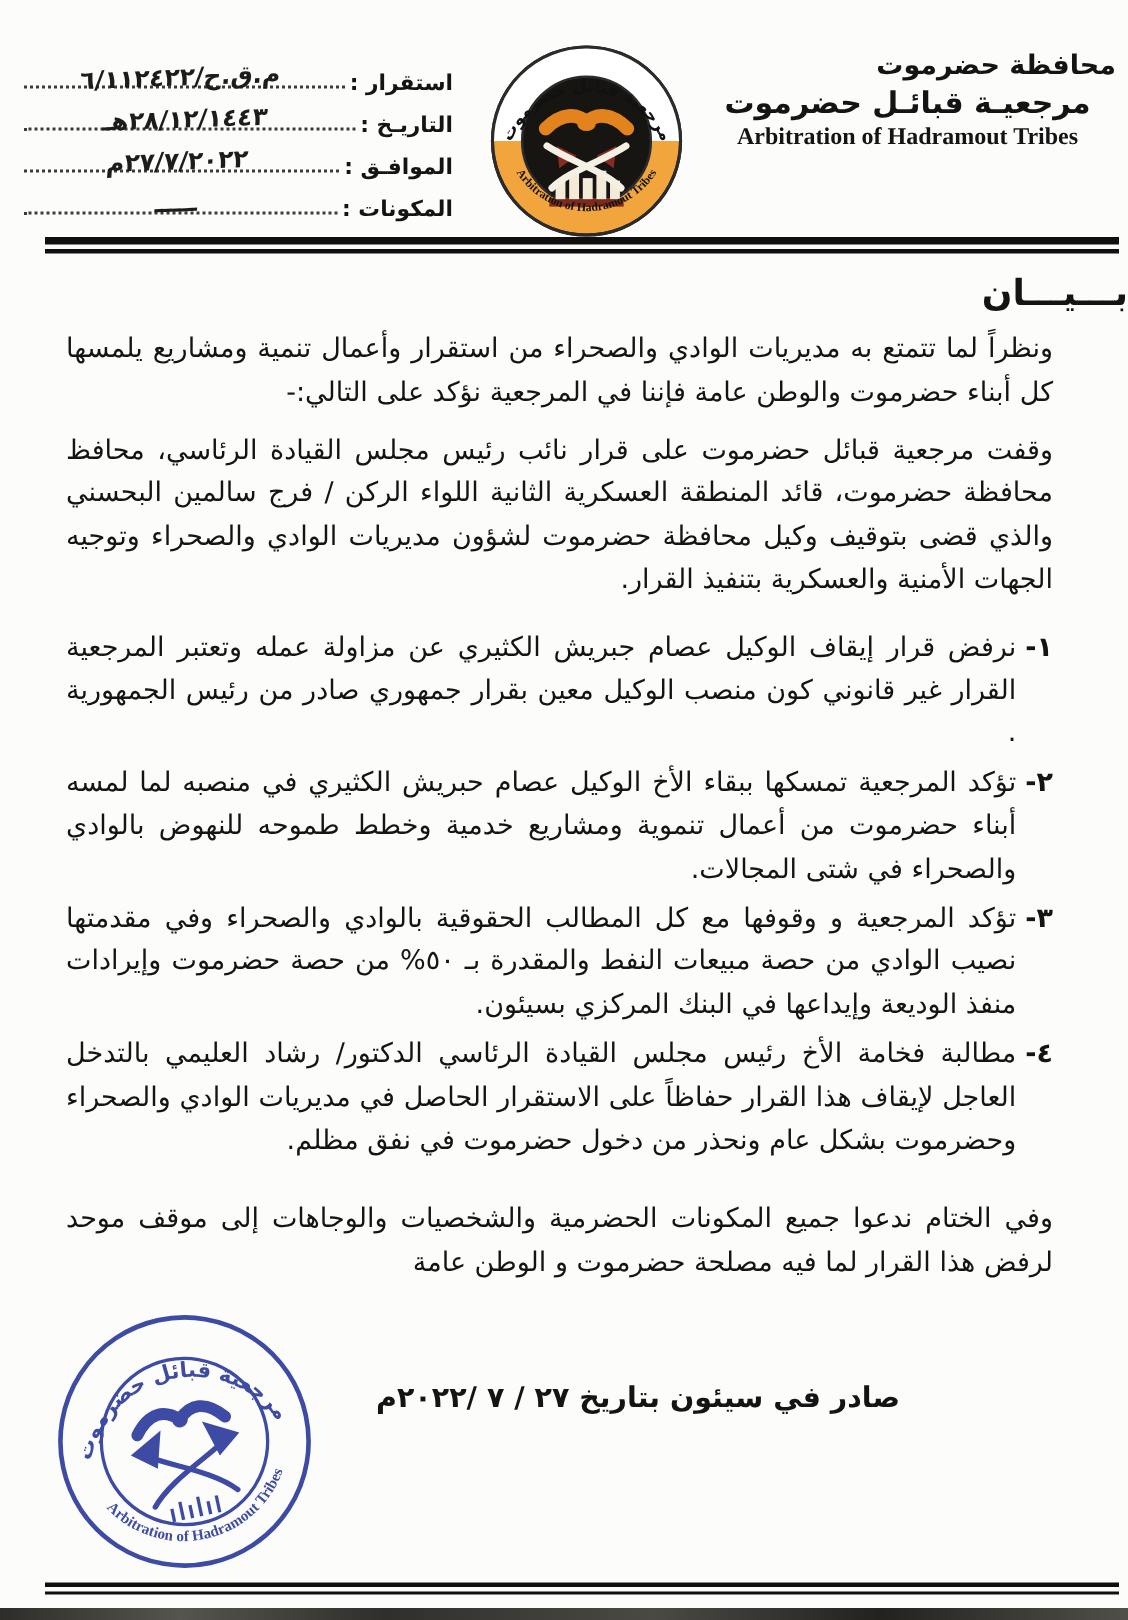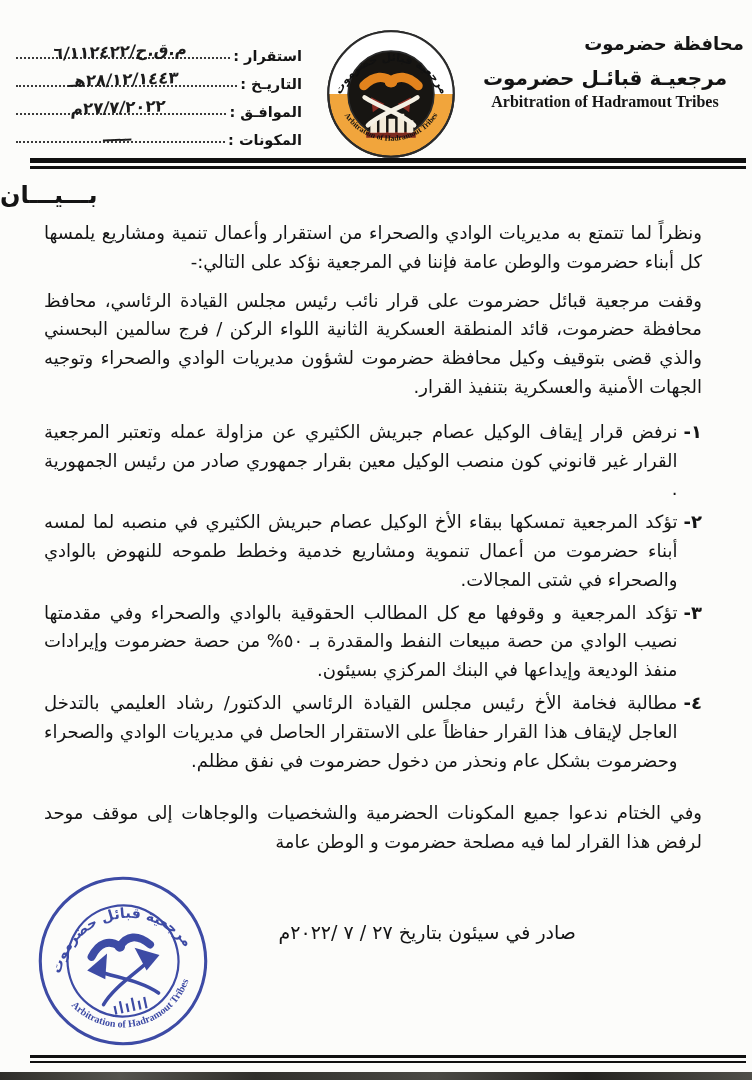--- a/index.html
+++ b/index.html
@@ -6,52 +6,52 @@
   .page{
     width:752px;height:1080px;position:relative;overflow:hidden;
     background:#fcfcfa;margin:0 auto;direction:rtl;
     font-family:"DejaVu Sans",sans-serif;color:#141414;
   }
   
   .header{display:flex;flex-direction:row;margin:26px 8px 0 14px;height:128px;}
   .org-block{width:278px;text-align:center;padding-top:6px;}
   .org-country{font-size:25px;font-weight:bold;line-height:1.25;letter-spacing:1px;}
   .org-gov{font-size:18px;font-weight:bold;margin-top:1px;text-align:right;}
-  .org-name-ar{font-size:20px;font-weight:bold;margin-top:12px;letter-spacing:.5px;}
+  .org-name-ar{font-size:20px;font-weight:bold;margin-top:2px;letter-spacing:.5px;}
   .org-name-en{font-size:16px;font-weight:bold;margin-top:3px;
     font-family:"Liberation Serif",serif;direction:ltr;}
   .logo-wrap{flex:1;display:flex;justify-content:center;align-items:flex-start;padding-top:2px;}
   .fields-block{width:288px;padding:10px 14px 0 0;}
   .field-row{display:flex;align-items:flex-end;height:28px;position:relative;}
   .field-label{font-weight:bold;font-size:14.5px;white-space:nowrap;}
   .field-dots{flex:1;border-bottom:2px dotted #3a3a3a;margin:0 3px 5px 2px;position:relative;height:24px;}
   .hand{
     position:absolute;bottom:-4px;right:0;left:-6px;text-align:center;white-space:nowrap;
     font-size:16.5px;font-weight:600;letter-spacing:1.5px;color:#1c1c1c;
     transform:rotate(-2deg) skewX(-6deg);transform-origin:center;
   }
   
   .rule-double{height:3px;border-top:5px solid #101010;border-bottom:3px solid #101010;
     margin:4px 6px 0 30px;}
   .rule-double.thin{border-top:3px solid #101010;border-bottom:2px solid #101010;margin-top:6px;}
   
-  .doc-title{text-align:left;font-size:24px;font-weight:bold;margin-top:12px;letter-spacing:1px;}
+  .doc-title{text-align:right;font-size:24px;font-weight:bold;margin-top:12px;letter-spacing:1px;}
   .body-text{margin:10px 50px 0 44px;font-size:18px;line-height:1.6;text-align:justify;}
   .para{margin:0 0 16px 0;}
   .para.intro-list{margin-bottom:10px;}
   .num-list{margin:0;}
   .list-item{display:flex;margin-bottom:4px;}
   .li-num{white-space:nowrap;font-weight:600;margin-left:6px;}
   .li-text{flex:1;text-align:justify;}
   .closing{margin-top:24px;}
   
   .sign-area{position:relative;height:176px;margin-top:12px;}
   .stamp{position:absolute;left:30px;top:0;width:186px;height:176px;
     transform:rotate(-12deg);opacity:.93;}
-  .issued-line{position:absolute;top:48px;right:176px;font-size:19px;font-weight:400;}
+  .issued-line{position:absolute;top:48px;right:152px;font-size:19px;font-weight:700;}
   
   .footer-line{text-align:center;font-weight:bold;font-size:20px;margin-top:10px;}
   .scan-edge{position:absolute;bottom:0;left:0;right:0;height:8px;
     background:linear-gradient(90deg,#2e2d29 0%,#55544e 16%,#302f2b 34%,#4a4944 58%,#23221f 78%,#504f49 100%);}
   svg text{font-family:"DejaVu Sans",sans-serif;}
   .arc-en{font-family:"Liberation Serif",serif;}
 </style>
 </head>
 <body>
 

